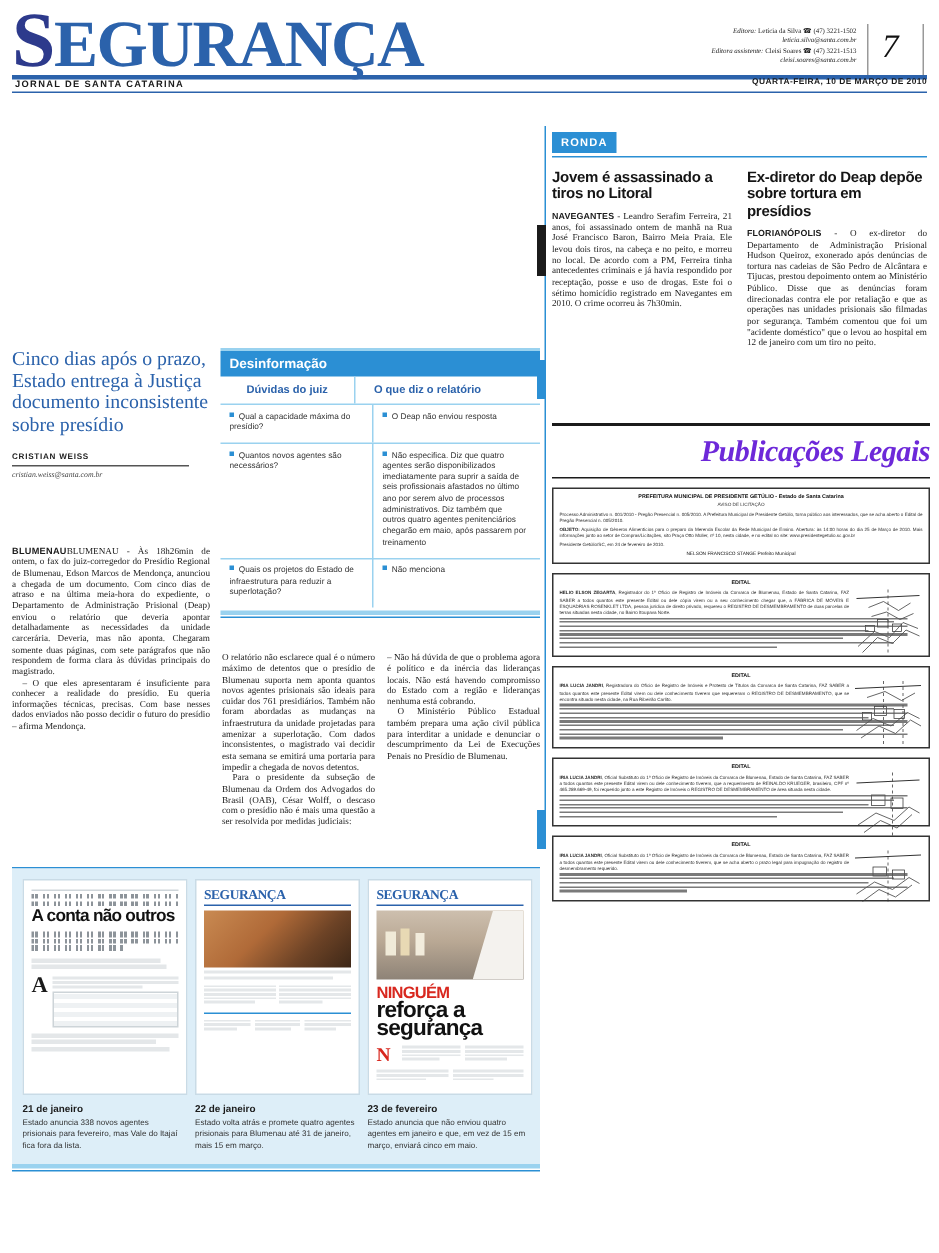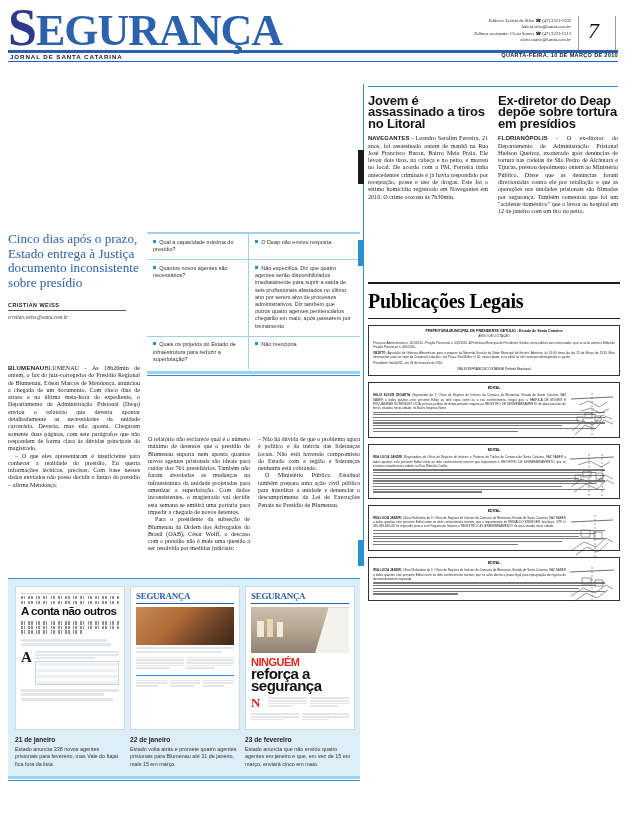--- a/index.html
+++ b/index.html
@@ -105,29 +105,29 @@
   .vtab{position:absolute;left:358px;top:150px;width:6px;height:34px;background:#1b1b1b;}
   .vtab2{position:absolute;left:358px;top:240px;width:6px;height:26px;background:#2b8fd4;}
   .vtab3{position:absolute;left:358px;top:540px;width:6px;height:26px;background:#2b8fd4;}
 
   .ronda-title{background:#2b8fd4;color:#fff;font-family:"Liberation Sans",sans-serif;
      font-weight:700;font-size:7.4px;letter-spacing:0.8px;padding:2.5px 6px 3px 6px;
      display:inline-block;line-height:9px;}
   .ronda-rule{height:1px;background:#2b8fd4;margin-top:2px;}
   .ronda-body{display:flex;gap:10px;padding-top:8px;}
   .brief{width:120px;}
-  .brief-h{font-family:"Liberation Sans",sans-serif;font-weight:700;font-size:13px;
+  .brief-h{font-family:"Liberation Sans",sans-serif;font-weight:700;font-size:10px;
      line-height:11.4px;color:#151515;letter-spacing:-0.2px;}
   .brief-t{font-size:6.1px;line-height:7.3px;text-align:justify;margin-top:6px;color:#1b1b1b;}
   .brief-t .loc{font-family:"Liberation Sans",sans-serif;font-weight:700;font-size:5.9px;letter-spacing:0.1px;}
 
   .pl-wrap{position:absolute;left:368px;top:282px;width:252px;}
   .pl-rule-a{height:1.6px;background:#1b1b1b;}
-  .pl-title{font-family:"Liberation Serif",serif;font-weight:700;
-     font-size:20px;text-align:left;padding:6px 0 5px 0;color:#000000;letter-spacing:-0.3px;}
+  .pl-title{font-family:"Liberation Serif",serif;font-style:italic;font-weight:700;
+     font-size:20px;text-align:right;padding:6px 0 5px 0;color:#6d28d9;letter-spacing:-0.3px;}
   .pl-rule-b{height:1.6px;background:#1b1b1b;}
 
   .notice{border:0.6px solid #333;margin-top:6px;padding:3px 4px 4px 4px;}
   .nt-h{font-family:"Liberation Sans",sans-serif;font-weight:700;font-size:3.6px;
      text-align:center;line-height:5px;color:#111;}
   .nt-sub{font-family:"Liberation Sans",sans-serif;font-size:3.1px;text-align:center;
      line-height:4.4px;color:#333;}
   .nt-t{font-size:3.05px;line-height:4.15px;text-align:justify;color:#2a2a2a;
      font-family:"Liberation Sans",sans-serif;margin-top:2px;}
   .nt-t b{font-weight:700;}
@@ -194,21 +194,26 @@
     <p>Para o presidente da subseção de Blumenau da Ordem dos Advogados do Brasil (OAB), César Wolff, o descaso com o presídio não é mais uma questão a ser resolvida por medidas judiciais:</p>
   </div>
 
   <div class="col" style="left:258px;top:436px;width:102px;">
     <p class="first">– Não há dúvida de que o problema agora é político e da inércia das lideranças locais. Não está havendo compromisso do Estado com a região e lideranças nenhuma está cobrando.</p>
     <p>O Ministério Público Estadual também prepara uma ação civil pública para interditar a unidade e denunciar o descumprimento da Lei de Execuções Penais no Presídio de Blumenau.</p>
   </div>
 
   <div class="infobox">
     <div class="ib-top"></div>
-
+    <div class="ib-title">Desinformação</div>
+
+    <div class="ib-row" style="border-bottom:0.6px solid #9ad2ef;">
+      <div class="ib-h" style="width:89px;">Dúvidas do juiz</div>
+      <div class="ib-h" style="width:96px;border-left:0.6px solid #9ad2ef;">O que diz o relatório</div>
+    </div>
 
     <div class="ib-row">
       <div class="ib-cell l"><span class="bul"></span><span>Qual a capacidade máxima do presídio?</span></div>
       <div class="ib-cell r"><span class="bul"></span><span>O Deap não enviou resposta</span></div>
     </div>
     <div class="ib-sep"></div>
 
     <div class="ib-row">
       <div class="ib-cell l"><span class="bul"></span><span>Quantos novos agentes são necessários?</span></div>
       <div class="ib-cell r"><span class="bul"></span><span>Não especifica. Diz que quatro agentes serão disponibilizados imediatamente para suprir a saída de seis profissionais afastados no último ano por serem alvo de processos administrativos. Diz também que outros quatro agentes penitenciários chegarão em maio, após passarem por treinamento</span></div>
@@ -361,20 +366,23 @@
     <div class="santa-botrule"></div>
     <div class="santa-botrule2"></div>
   </div>
 
   <div class="vline"></div>
   <div class="vtab"></div>
   <div class="vtab2"></div>
   <div class="vtab3"></div>
 
   <div class="right">
+    <div>
+      <span class="ronda-title">RONDA</span>
+    </div>
     <div class="ronda-rule"></div>
 
     <div class="ronda-body">
       <div class="brief">
         <div class="brief-h">Jovem é assassinado a tiros no Litoral</div>
         <div class="brief-t"><span class="loc">NAVEGANTES</span> <span>- Leandro Serafim Ferreira, 21 anos, foi assassinado ontem de manhã na Rua José Francisco Baron, Bairro Meia Praia. Ele levou dois tiros, na cabeça e no peito, e morreu no local. De acordo com a PM, Ferreira tinha antecedentes criminais e já havia respondido por receptação, posse e uso de drogas. Este foi o sétimo homicídio registrado em Navegantes em 2010. O crime ocorreu às 7h30min.</span></div>
       </div>
       <div class="brief">
         <div class="brief-h">Ex-diretor do Deap depõe sobre tortura em presídios</div>
         <div class="brief-t"><span class="loc">FLORIANÓPOLIS</span> <span>- O ex-diretor do Departamento de Administração Prisional Hudson Queiroz, exonerado após denúncias de tortura nas cadeias de São Pedro de Alcântara e Tijucas, prestou depoimento ontem ao Ministério Público. Disse que as denúncias foram direcionadas contra ele por retaliação e que as operações nas unidades prisionais são filmadas por segurança. Também comentou que foi um "acidente doméstico" que o levou ao hospital em 12 de janeiro com um tiro no peito.</span></div>

